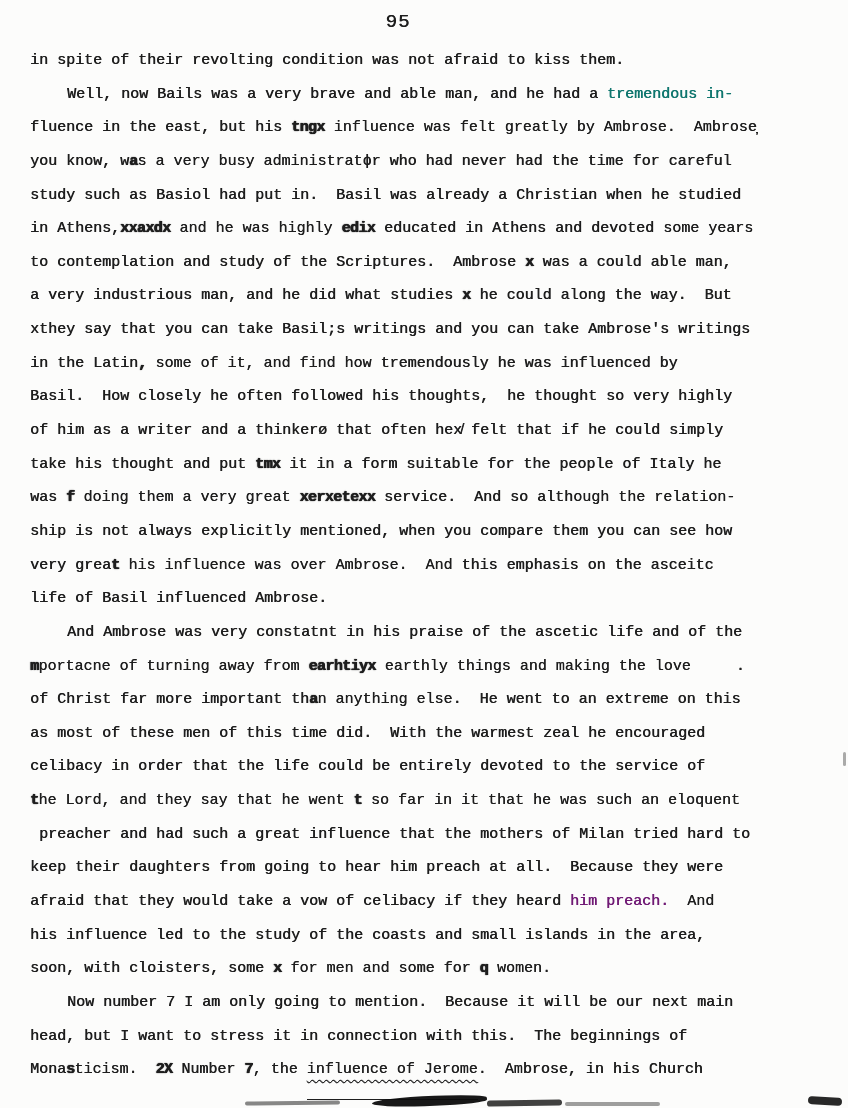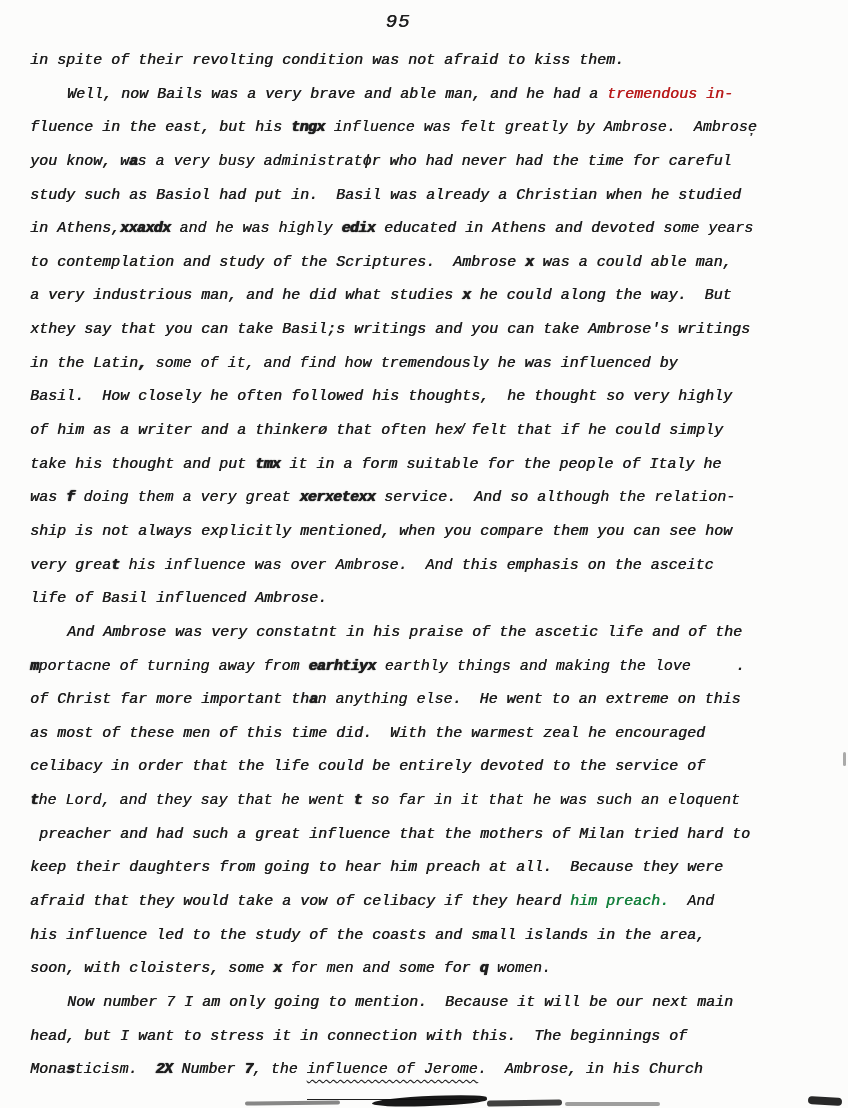--- a/index.html
+++ b/index.html
@@ -1,21 +1,20 @@
 <!DOCTYPE html>
 <html><head>
 <meta charset="utf-8">
 <style>
   html,body { margin:0; padding:0; background:#ffffff; }
   .page {
     position:relative;
     width:848px; height:1108px;
     overflow:hidden;
     font-family:"Liberation Mono","DejaVu Sans Mono",monospace;
-    font-style:italic;
   }
   .page-number {
     position:absolute;
     top:11px; left:0; width:100%;
     text-align:center;
     transform:translateX(-26px);
     font-size:19px;
     letter-spacing:1px;
     text-shadow:0.4px 0 0 currentColor;
   }
@@ -52,21 +51,21 @@
   .smudge.s5 { left:808px; top:1097px; width:34px;  height:8px;  opacity:.9;  border-radius:4px; transform:rotate(3deg); }
   .smudge.s6 { left:843px; top:752px;  width:3px;   height:14px; opacity:.35; border-radius:2px; }
 </style>
 </head>
 <body>
 
 <div class="page" style="color: rgb(30, 30, 30); background: rgb(252, 252, 251);">
   <div class="page-number">95</div>
   <div class="page-body">
       <div class="line"><span>in spite of their revolting condition was not afraid to kiss them.</span></div>
-      <div class="line indent"><span>Well, now Bails was a very brave and able man, and he had a </span><span class="blue-text" style="color: #b91c1c;">tremendous in-</span></div>
+      <div class="line indent"><span>Well, now Bails was a very brave and able man, and he had a </span><span class="blue-text" style="color: #0f766e;">tremendous in-</span></div>
       <div class="line"><span>fluence in the east, but his </span><span class="xout">tngx</span><span> influence was felt greatly by Ambrose.  Ambrose̦</span></div>
       <div class="line"><span>you know, w</span><span class="xout">a</span><span>s a very busy administrat</span><span>ɸ</span><span>r who had never had the time for careful</span></div>
       <div class="line"><span>study such as Basiol had put in.  Basil was already a Christian when he studied</span></div>
       <div class="line"><span>in Athens,</span><span class="xout">xxaxdx</span><span> and he was highly </span><span class="xout">edix</span><span> educated in Athens and devoted some years</span></div>
       <div class="line"><span>to contemplation and study of the Scriptures.  Ambrose </span><span class="xout">x</span><span> was a could able man,</span></div>
       <div class="line"><span>a very industrious man, and he did what studies </span><span class="xout">x</span><span> he could along the way.  But</span></div>
       <div class="line"><span>xthey say that you can take Basil;s writings and you can take Ambrose's writings</span></div>
       <div class="line"><span>in the Latin</span><span class="xout">,</span><span> some of it, and find how tremendously he was influenced by</span></div>
       <div class="line"><span>Basil.  How closely he often followed his thoughts,  he thought so very highly</span></div>
       <div class="line"><span>of him as a writer and a thinkerø that often hex̸ felt that if he could simply</span></div>
@@ -76,21 +75,21 @@
       <div class="line"><span>very grea</span><span class="xout">t</span><span> his influence was over Ambrose.  And this emphasis on the asceitc</span></div>
       <div class="line"><span>life of Basil influenced Ambrose.</span></div>
       <div class="line indent"><span>And Ambrose was very constatnt in his praise of the ascetic life and of the</span></div>
       <div class="line"><span class="xout">m</span><span>portacne of turning away from </span><span class="xout">earhtiyx</span><span> earthly things and making the love     .</span></div>
       <div class="line"><span>of Christ far more important th</span><span class="xout">a</span><span>n anything else.  He went to an extreme on this</span></div>
       <div class="line"><span>as most of these men of this time did.  With the warmest zeal he encouraged</span></div>
       <div class="line"><span>celibacy in order that the life could be entirely devoted to the service of</span></div>
       <div class="line"><span class="xout">t</span><span>he Lord, and they say that he went </span><span class="xout">t</span><span> so far in it that he was such an eloquent</span></div>
       <div class="line"><span> preacher and had such a great influence that the mothers of Milan tried hard to</span></div>
       <div class="line"><span>keep their daughters from going to hear him preach at all.  Because they were</span></div>
-      <div class="line"><span>afraid that they would take a vow of celibacy if they heard </span><span class="blue-text" style="color: #15803d;">him preach.</span><span>  And</span></div>
+      <div class="line"><span>afraid that they would take a vow of celibacy if they heard </span><span class="blue-text" style="color: #701a75;">him preach.</span><span>  And</span></div>
       <div class="line"><span>his influence led to the study of the coasts and small islands in the area,</span></div>
       <div class="line"><span>soon, with cloisters, some </span><span class="xout">x</span><span> for men and some for </span><span class="xout">q</span><span> women.</span></div>
       <div class="line indent"><span>Now number 7 I am only going to mention.  Because it will be our next main</span></div>
       <div class="line"><span>head, but I want to stress it in connection with this.  The beginnings of</span></div>
       <div class="line"><span>Mona</span><span class="xout">s</span><span>ticism.  </span><span class="xout">2X</span><span> Number </span><span class="xout">7</span><span>, the </span><span class="jerome">influence of Jerome</span><span>.  Ambrose, in his Church</span></div>
     </div>
   <div class="smudge s1"></div>
   <div class="smudge s2"></div>
   <div class="smudge s3"></div>
   <div class="smudge s4"></div>

